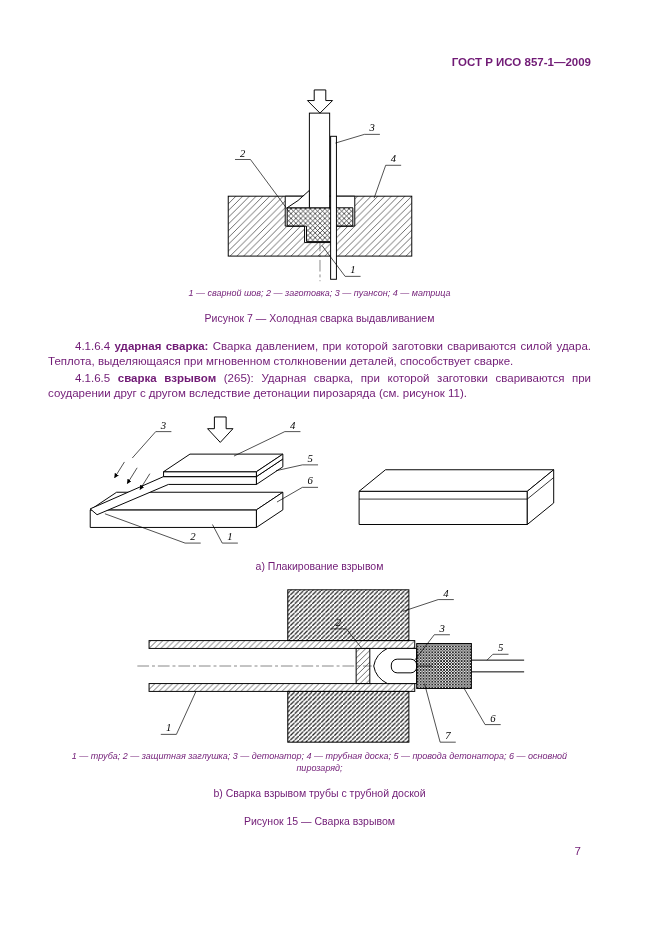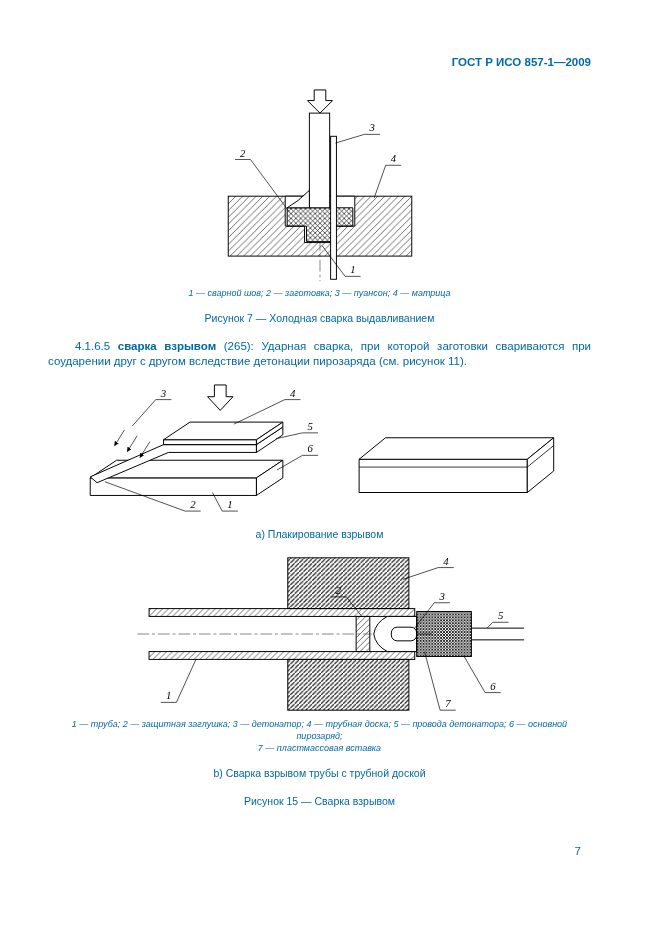--- a/index.html
+++ b/index.html
@@ -1,19 +1,19 @@
 <!DOCTYPE html>
 <html><head>
 <meta charset="utf-8">
 <style>
   * { margin:0; padding:0; box-sizing:border-box; }
   html,body { background:#fff; }
   .page {
     position:relative; width:661px; height:936px; margin:0 auto;
-    background:#fff; color:#0369a1; overflow:hidden;
+    background:#fff; color:#701a75; overflow:hidden;
     font-family:"Liberation Sans", sans-serif;
     padding:56px 70px 0 48px;
   }
   .doc-header { text-align:right; font-weight:bold; font-size:11.5px; margin-bottom:20px; }
   .fig { display:block; margin:0 auto; }
   .legend { font-size:9px; font-style:italic; text-align:center; line-height:1.35; margin-top:0; }
   .fig-caption { font-size:10.5px; text-align:center; margin-top:13px; }
   .para-group { margin-top:15px; }
   .body-text { font-size:11.5px; line-height:1.3; text-align:justify; text-indent:27px; }
   .body-text + .body-text { margin-top:2px; }
@@ -64,20 +64,21 @@
       <text class="callout" x="70" y="71" text-anchor="middle">2</text>
       <text class="callout" x="204" y="45" text-anchor="middle">3</text>
       <text class="callout" x="226" y="77" text-anchor="middle">4</text>
       <text class="callout" x="184" y="192" text-anchor="middle">1</text>
     </svg>
     <div class="legend">1 — сварной шов; 2 — заготовка; 3 — пуансон; 4 — матрица</div>
     <div class="fig-caption">Рисунок 7 — Холодная сварка выдавливанием</div>
   </div>
 
   <div class="para-group">
+    <p class="body-text"><span>4.1.6.4</span> <b class="clause-term">ударная сварка:</b> <span>Сварка давлением, при которой заготовки свариваются силой удара. Теплота, выделяющаяся при мгновенном столкновении деталей, способствует сварке.</span></p>
     <p class="body-text"><span>4.1.6.5</span> <b class="clause-term">сварка взрывом</b> <span>(265):</span> <span>Ударная сварка, при которой заготовки свариваются при соударении друг с другом вследствие детонации пирозаряда (см. рисунок 11).</span></p>
   </div>
 
   <div>
     <svg class="fig mt14" width="490" height="132" viewBox="0 0 500 135">
       <defs>
         <marker id="ah2" markerWidth="7" markerHeight="7" refX="6" refY="3.5" orient="auto">
           <path d="M0,0 L7,3.5 L0,7 Z" fill="#000"></path>
         </marker>
       </defs>
@@ -172,21 +173,20 @@
       <text class="callout" x="344" y="15" text-anchor="middle">4</text>
       <text class="callout" x="234" y="45" text-anchor="middle">2</text>
       <text class="callout" x="340" y="51" text-anchor="middle">3</text>
       <text class="callout" x="400" y="71" text-anchor="middle">5</text>
       <text class="callout" x="392" y="143" text-anchor="middle">6</text>
       <text class="callout" x="346" y="161" text-anchor="middle">7</text>
       <text class="callout" x="60" y="153" text-anchor="middle">1</text>
     </svg>
     <div class="legend">
       <div>1 — труба; 2 — защитная заглушка; 3 — детонатор; 4 — трубная доска; 5 — провода детонатора; 6 — основной пирозаряд;</div>
-      <div>7 — пластмассовая вставка</div>
     </div>
     <div class="fig-caption">b) Сварка взрывом трубы с трубной доской</div>
   </div>
 
   <div class="fig-caption" style="margin-top:16px;">Рисунок 15 — Сварка взрывом</div>
 
   <div class="page-number">7</div>
 </div>
 
 </body></html>

